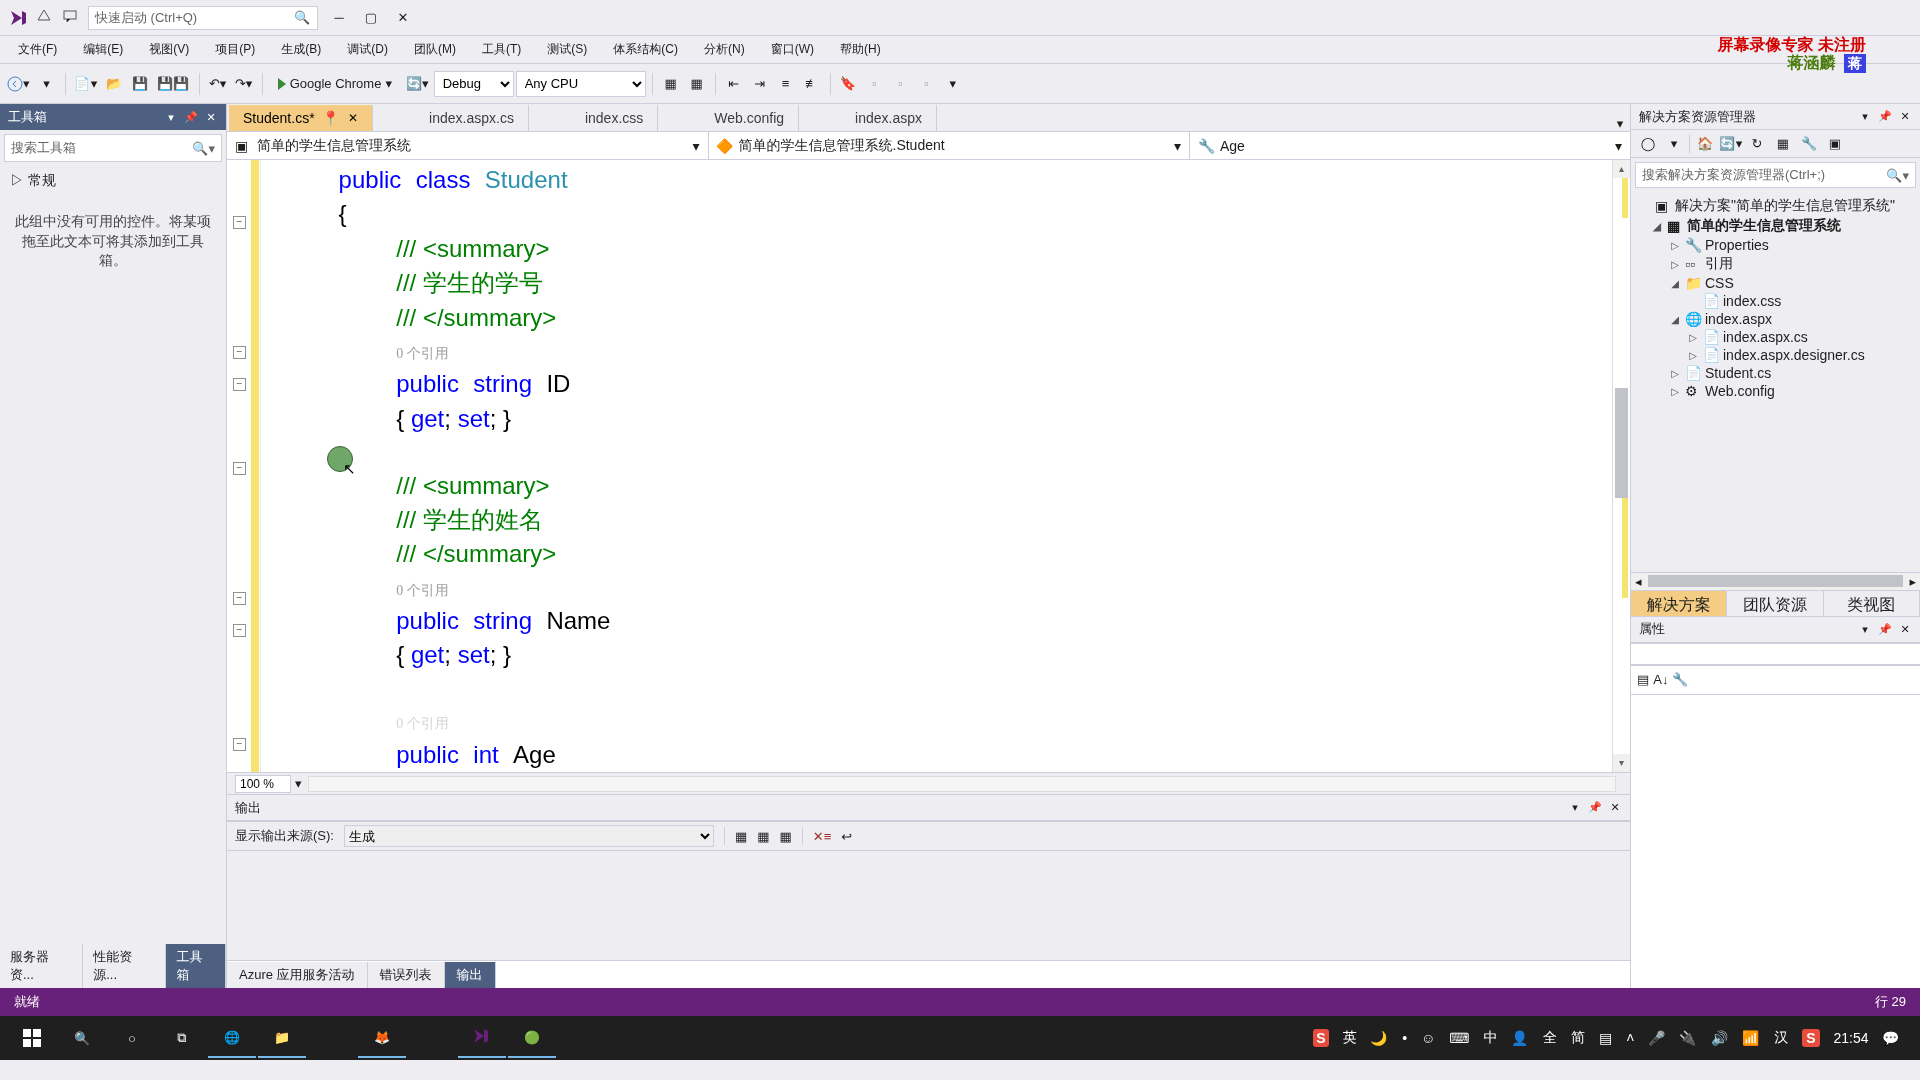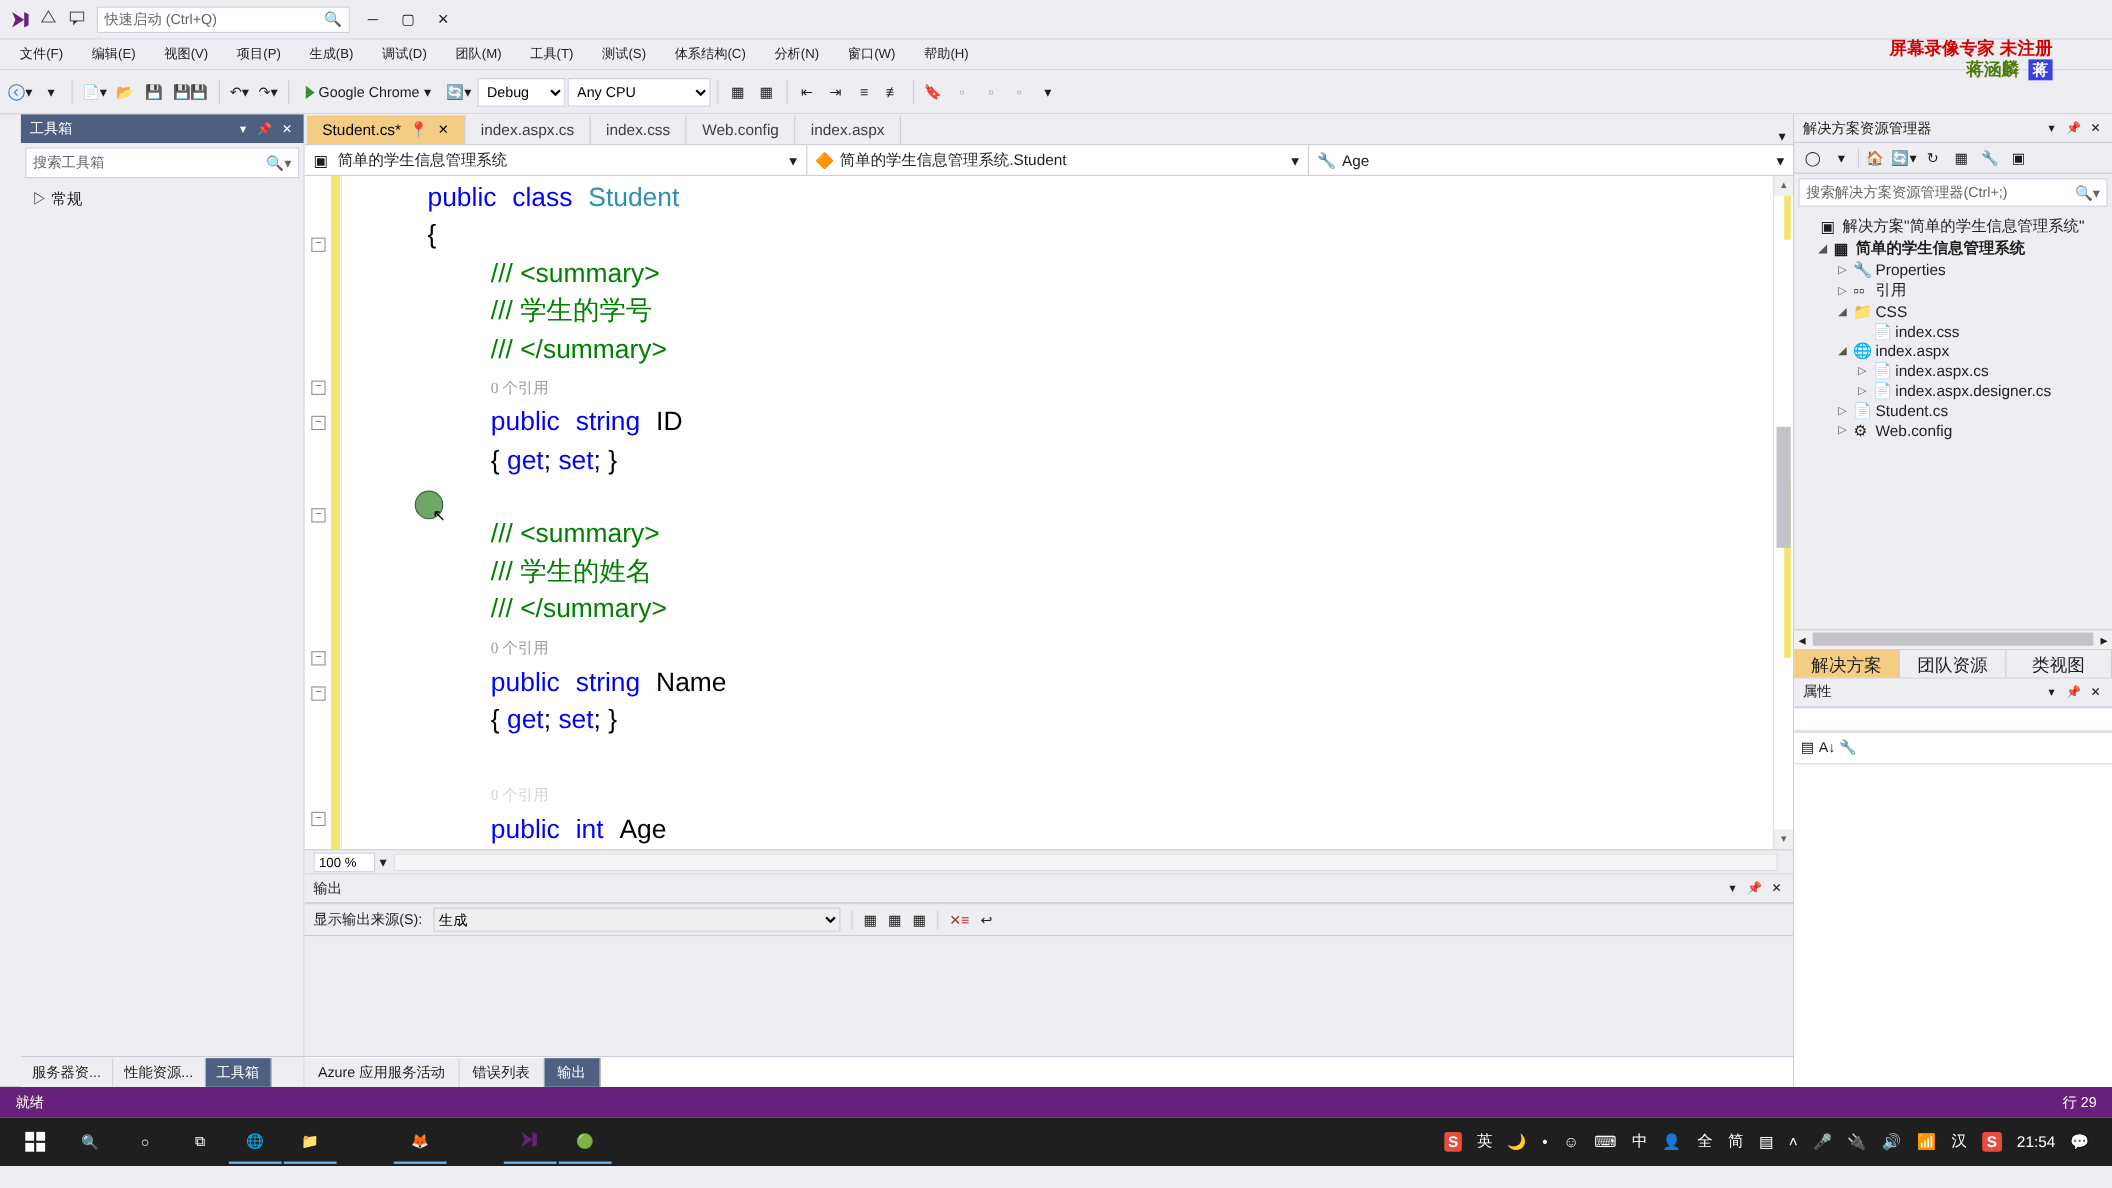--- a/index.html
+++ b/index.html
@@ -19,36 +19,36 @@
 .menubar .item { padding: 4px 12px; font-size: 12px; }
 
 .toolbar { height: 40px; background: #eeeef2; display: flex; align-items: center; padding: 0 4px; gap: 2px; border-bottom: 1px solid #cccedb; }
 .toolbar .btn { min-width: 24px; height: 26px; display: flex; align-items: center; justify-content: center; padding: 0 3px; }
 .toolbar .sep { width: 1px; height: 22px; background: #cccedb; margin: 0 4px; }
 .toolbar .run { display: flex; align-items: center; gap: 4px; padding: 0 8px; height: 28px; border: 1px solid transparent; }
 .toolbar .run-arrow { width: 0; height: 0; border-left: 8px solid #388a34; border-top: 6px solid transparent; border-bottom: 6px solid transparent; }
 .toolbar select { height: 26px; border: 1px solid #cccedb; background: #fff; padding: 0 4px; font-size: 13px; }
 
 .main { display: flex; height: 884px; }
-.left-well { width: 258px; background: #eeeef2; border-right: 1px solid #cccedb; display: flex; flex-direction: column; margin-left: 19px; }
+.left-well { width: 227px; background: #eeeef2; border-right: 1px solid #cccedb; display: flex; flex-direction: column; }
 .panel-header { height: 26px; background: #4d6082; color: #fff; display: flex; align-items: center; padding: 0 8px; font-size: 13px; }
 .panel-header.inactive { background: #eeeef2; color: #1e1e1e; border-bottom: 1px solid #cccedb; }
 .panel-header .title { flex: 1; }
 .panel-header .hicons { display: flex; gap: 6px; }
 .panel-header .hicon { width: 14px; height: 14px; display: flex; align-items: center; justify-content: center; font-size: 11px; }
 .left-search { height: 28px; border: 1px solid #cccedb; margin: 4px; display: flex; align-items: center; padding: 0 6px; background: #fff; color: #666; }
 .left-tree { padding: 4px 10px; font-size: 14px; }
 .left-tree .node { padding: 2px 0; }
 .left-hint { padding: 16px 14px; font-size: 14px; text-align: center; color: #444; line-height: 1.4; }
 .left-tabs { height: 28px; display: flex; align-items: flex-end; border-top: 1px solid #cccedb; }
 .left-tabs .tab { padding: 4px 10px; font-size: 13px; background: #eeeef2; border-right: 1px solid #cccedb; }
 .left-tabs .tab.active { background: #4d6082; color: #fff; }
 
 .center { flex: 1; display: flex; flex-direction: column; background: #fff; }
-.doc-tabs { height: 28px; background: #eeeef2; display: flex; align-items: flex-end; padding-left: 2px; border-bottom: 1px solid #cccedb; }
+.doc-tabs { height: 28px; background: #eeeef2; display: flex; align-items: flex-end; padding-left: 2px; border-bottom: 1px solid #cccedb; gap: 42px; }
 .doc-tabs .dtab { height: 26px; padding: 0 14px; display: flex; align-items: center; gap: 8px; font-size: 14px; border-right: 1px solid #cccedb; color: #3e3e3e; }
 .doc-tabs .dtab.active { background: #f5cc84; color: #000; }
 .doc-tabs .dtab .x { font-size: 12px; }
 .doc-tabs .drop { margin-left: auto; width: 20px; text-align: center; }
 
 .nav-bar { height: 28px; display: flex; border-bottom: 1px solid #cccedb; }
 .nav-bar .nb { flex: 1; border-right: 1px solid #cccedb; display: flex; align-items: center; padding: 0 8px; font-size: 14px; gap: 6px; }
 .nav-bar .nb:last-child { border-right: none; }
 .nb-icon { width: 16px; height: 16px; display: inline-block; }
 
@@ -213,20 +213,21 @@
         <span class="hicon">✕</span>
       </div>
     </div>
     <div class="left-search">
       <span>搜索工具箱</span>
       <span style="margin-left:auto">🔍▾</span>
     </div>
     <div class="left-tree">
       <div class="node">▷ <span>常规</span></div>
     </div>
+    <div class="left-hint">此组中没有可用的控件。将某项拖至此文本可将其添加到工具箱。</div>
     <div style="flex:1"></div>
     <div class="left-tabs">
       <div class="tab">服务器资...</div>
       <div class="tab">性能资源...</div>
       <div class="tab active">工具箱</div>
     </div>
   </div>
 
   <div class="center">
     <div class="doc-tabs">

